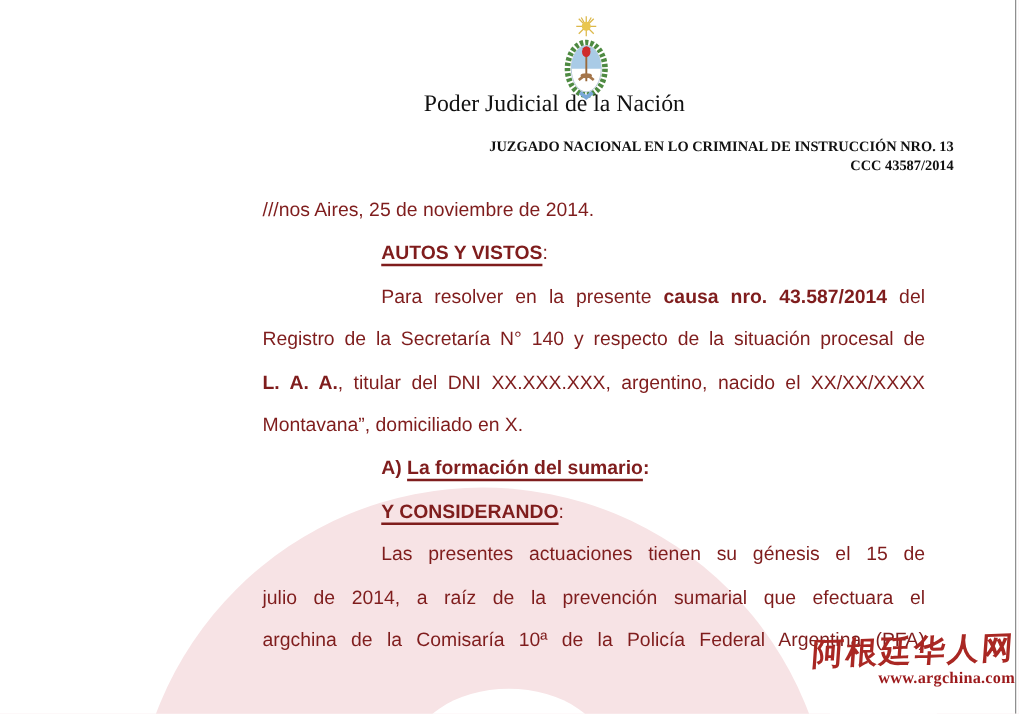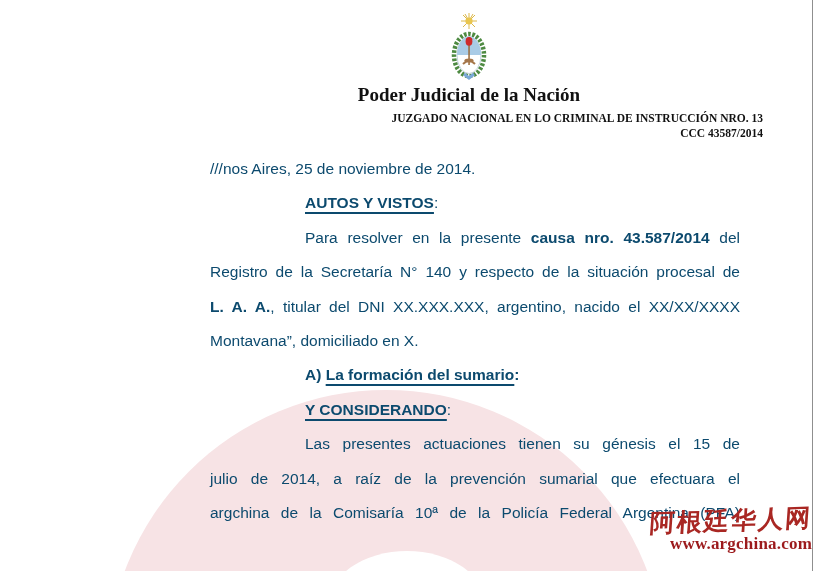--- a/index.html
+++ b/index.html
@@ -16,47 +16,47 @@
   .blob-a{left:328px;top:551px;width:158px;height:110px;border-radius:50%;}
   .blob-b{left:650px;top:553px;width:108px;height:90px;border-radius:50%;transform:rotate(-14deg);}
   
   .page-edge{
     position:absolute;right:2px;top:0;width:1px;height:571px;
     background:#8f8f8f;z-index:1;
   }
   
   .emblem{position:absolute;left:444px;top:12px;width:50px;height:72px;z-index:2;}
   .pjn-title{
-    position:absolute;left:339px;top:84px;width:260px;text-align:center;
-    font-family:"Liberation Serif",serif;font-size:19px;color:#111;z-index:2;font-weight:bold;
+    position:absolute;left:339px;top:73px;width:260px;text-align:left;
+    font-family:"Liberation Serif",serif;font-size:19px;color:#111;z-index:2;
   }
   .header-right{
     position:absolute;right:52px;top:111px;text-align:right;
     font-family:"Liberation Serif",serif;font-weight:bold;font-size:11.5px;
     line-height:14.5px;color:#111;z-index:2;
   }
   
   .doc-body{
     position:absolute;left:210px;top:152px;width:530px;z-index:2;
-    font-size:15.5px;color:#0c4a6e;
+    font-size:15.5px;color:#7f1d1d;
   }
   .doc-line{min-height:34.4px;line-height:34.4px;text-align:left;}
   .doc-line.indent{padding-left:95px;}
   .doc-line.justify{text-align:justify;text-align-last:justify;}
   .seg{white-space:pre-wrap;}
   .seg.b{font-weight:bold;margin-top:32px;}
   .seg.u{text-decoration:underline;text-decoration-thickness:1.6px;text-underline-offset:3.5px;}
   
   .wm{position:absolute;z-index:3;font-family:"Liberation Serif",serif;}
   .wm-cn{
     right:3px;top:504px;font-size:25px;font-weight:bold;letter-spacing:2px;
     transform:skewX(-6deg) rotate(-2deg);
   }
   .wm-url{
-    right:3px;top:534px;font-size:17px;font-weight:bold;letter-spacing:0.2px;
+    right:3px;top:534px;font-size:13px;font-weight:bold;letter-spacing:0.2px;
   }
 </style>
 </head>
 <body>
 
 <div class="pink-circle" style="background: rgb(247, 227, 229);"></div>
 <div class="white-blob blob-a"></div>
 <div class="white-blob blob-b"></div>
 <div class="page-edge" style="background: rgb(143, 143, 143);"></div>
 

